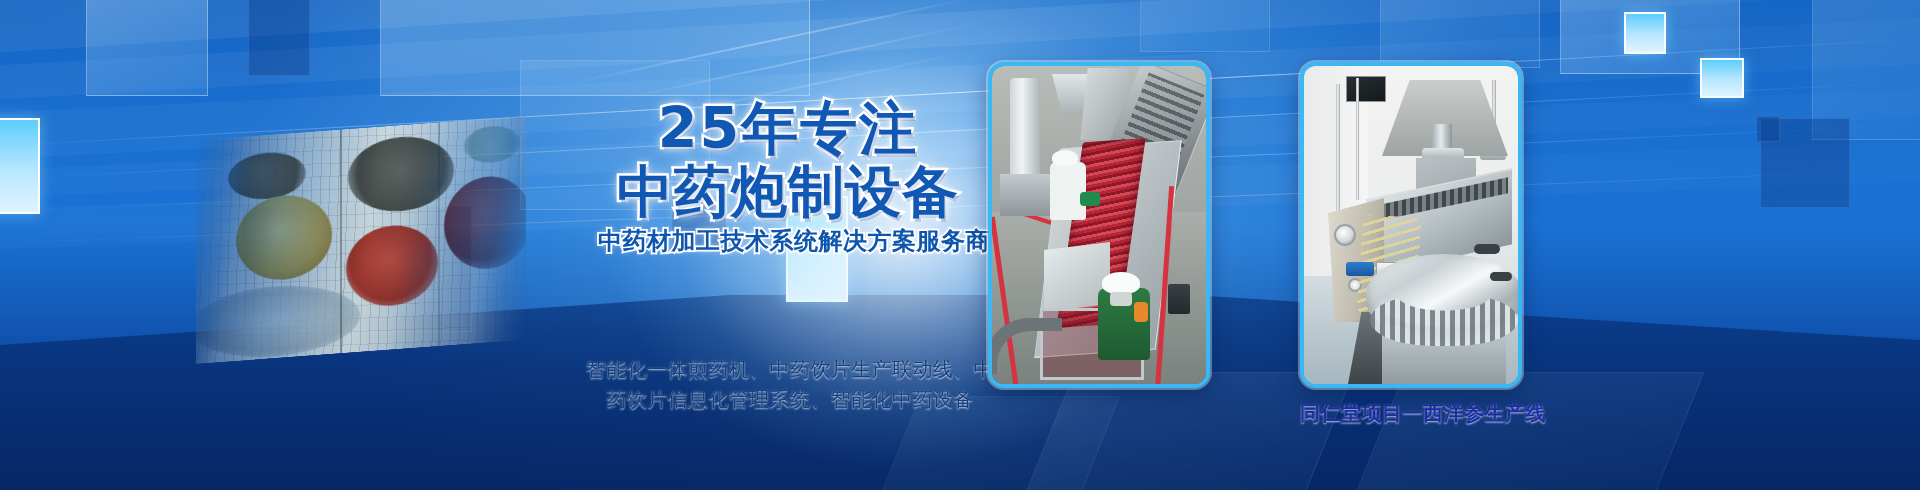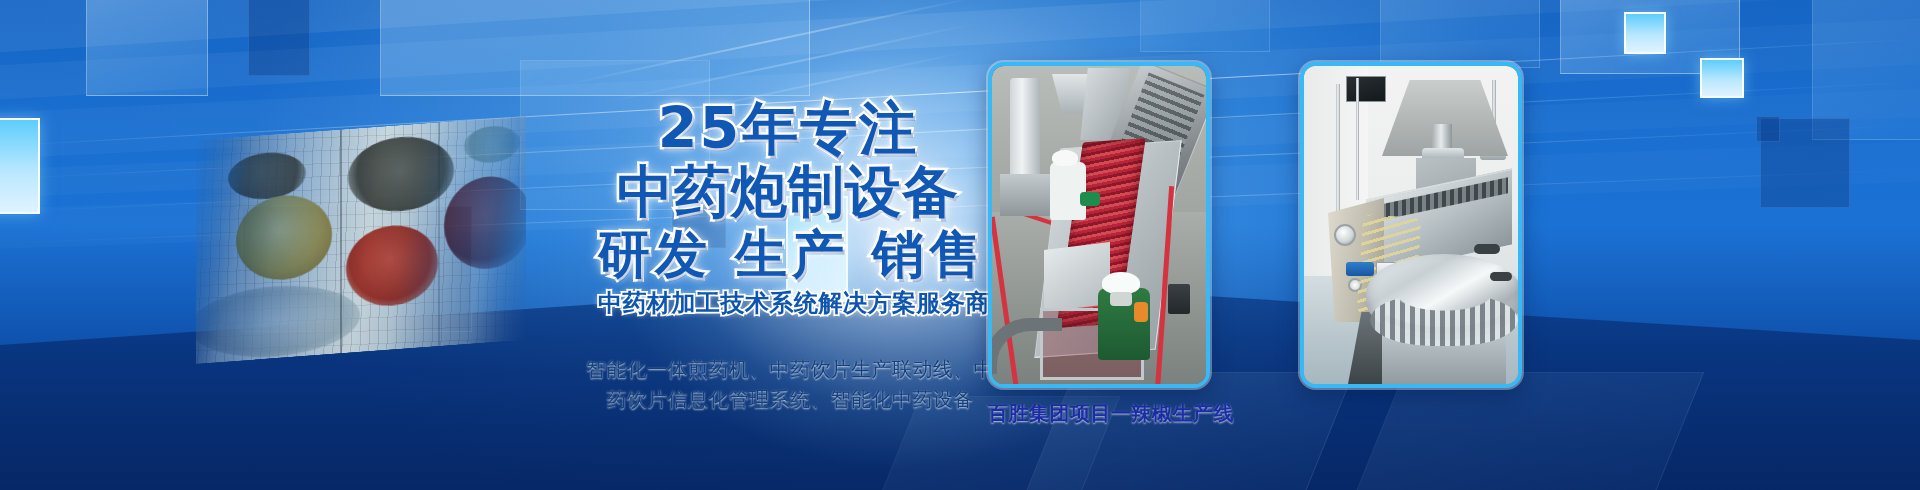--- a/index.html
+++ b/index.html
@@ -404,21 +404,20 @@
     <div class="pile p-slice"></div>
     <div class="pile p-root"></div>
     <div class="divider" style="left:144px;"></div>
     <div class="divider" style="left:242px;opacity:.6;"></div>
     <div class="tint"></div>
   </div>
 
   <div class="headline">
     <div class="hl-line hl-1">25年专注</div>
     <div class="hl-line hl-2">中药炮制设备</div>
-    <div class="hl-line hl-3">研发 生产 销售</div>
     <div class="sub-strong">中药材加工技术系统解决方案服务商</div>
   </div>
 
   <div class="desc">
     <div>智能化一体煎药机、中药饮片生产联动线、中</div>
     <div>药饮片信息化管理系统、智能化中药设备</div>
   </div>
 
   <div class="photo-card" id="photo1">
     <div class="photo-frame">
@@ -440,21 +439,20 @@
         <div class="w-glove w1g"></div>
         <div class="bin"></div>
         <div class="cart"></div>
         <div class="w2body"></div>
         <div class="w2cap"></div>
         <div class="w2mask"></div>
         <div class="w2orange"></div>
         <div class="pipe"></div>
       </div>
     </div>
-    <div class="caption">百胜集团项目一辣椒生产线</div>
   </div>
 
   <div class="photo-card" id="photo2">
     <div class="photo-frame">
       <div class="ph2">
         <div class="wallL"></div>
         <div class="floor"></div>
         <div class="panel"></div>
         <div class="rodL"></div>
         <div class="rodL2"></div>
@@ -472,15 +470,16 @@
         <div class="bluebits"></div>
         <div class="term"></div>
         <div class="trough"></div>
         <div class="vessel"></div>
         <div class="lid"></div>
         <div class="clamps"></div>
         <div class="handwheel"></div>
         <div class="handwheel2"></div>
       </div>
     </div>
+    <div class="caption">同仁堂项目一西洋参生产线</div>
   </div>
 
 </div>
 
 </body></html>

